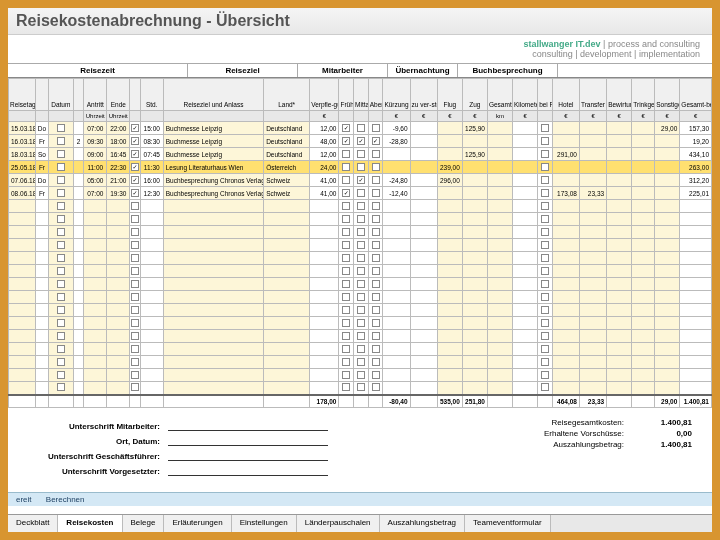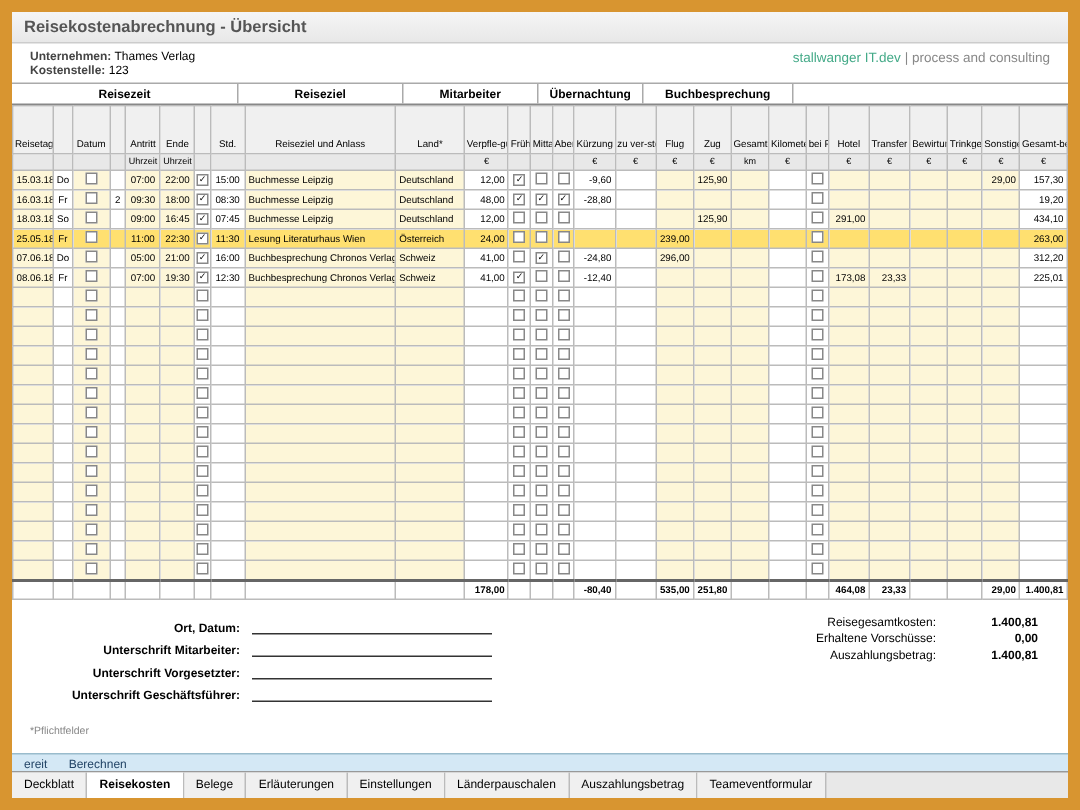--- a/index.html
+++ b/index.html
@@ -1,28 +1,28 @@
 <!DOCTYPE html>
 <html><head>
 <meta charset="utf-8">
 <style>
 *{margin:0;padding:0;box-sizing:border-box}
 body{font-family:Arial,Helvetica,sans-serif;font-size:8px;background:#fff;width:720px;height:540px;overflow:hidden;border:8px solid #d89530}
 .hdr{background:linear-gradient(#f5f5f5,#e8e8e8);padding:4px 8px;border-bottom:1px solid #ccc}
-.hdr h1{font-size:11px;font-weight:bold;color:#555}
+.hdr h1{font-size:16px;font-weight:bold;color:#555}
 .info{display:flex;padding:4px 12px;font-size:8px;border-bottom:1px solid #aaa}
 .info .col{flex:1}
 .info .col2{flex:1}
 .info .brand{flex:1;text-align:right;font-size:9px}
-.info .brand .b1{color:#4a8;font-weight:normal}
+.info .brand .b1{color:#4a8;font-weight:bold}
 .info .brand .b2{color:#888}
 .info label{font-weight:bold;color:#444}
 .groups{display:flex;border-bottom:1px solid #888;font-size:8px;font-weight:bold;text-align:center}
 .groups div{border-right:1px solid #aaa;padding:2px 0}
-.g1{width:151px}.g2{width:110px}.g3{width:150px}.g4{width:90px}.g5{width:70px}.g6{width:100px}
+.g1{width:180px}.g2{width:110px}.g3{width:150px}.g4{width:90px}.g5{width:70px}.g6{width:100px}
 table{border-collapse:collapse;width:100%;table-layout:fixed}
 th,td{border:1px solid #bbb;font-size:6.5px;padding:0;text-align:center;height:13px;overflow:hidden;white-space:nowrap}
 th{background:#f0f0f0;font-weight:normal;vertical-align:bottom;padding:2px 1px;height:32px}
 td.y{background:#fdf6d8}
 td.l{text-align:left;padding-left:2px}
 td.r{text-align:right;padding-right:2px}
 .hl td{background:#ffe070}
 .hl td.y{background:#ffe070}
 .chk{display:inline-block;width:8px;height:8px;border:1px solid #888;background:#fff;font-size:6px;line-height:6px}
 .totals td{font-weight:bold;border-top:2px solid #666}
@@ -30,37 +30,34 @@
 .sig .row{display:flex;margin:6px 0}
 .sig .lbl{width:140px;text-align:right;font-weight:bold;padding-right:8px}
 .sig .line{flex:0 0 160px;border-bottom:1px solid #333}
 .sig .sumrow{display:flex;justify-content:flex-end;margin:2px 0}
 .sig .sumlbl{font-weight:normal;padding-right:8px}
 .sig .sumval{width:60px;text-align:right;font-weight:bold}
 .foot{font-size:7px;color:#888;padding:2px 12px}
 .tabs{position:absolute;bottom:8px;left:8px;right:8px;background:#e8e8e8;border-top:1px solid #999;display:flex;font-size:8px;height:18px}
 .tab{padding:3px 8px;border-right:1px solid #bbb;background:#f0f0f0;cursor:pointer}
 .tab.active{background:#fff;font-weight:bold}
-.status{position:absolute;bottom:24px;left:8px;right:8px;background:#d4e8f5;padding:2px 8px;font-size:8px;color:#246;border-top:1px solid #9bc}
+.status{position:absolute;bottom:34px;left:8px;right:8px;background:#d4e8f5;padding:2px 8px;font-size:8px;color:#246;border-top:1px solid #9bc}
 .status span{margin-right:12px}
 </style>
 </head>
 <body>
 
 <div class="hdr">
   <h1>Reisekostenabrechnung - Übersicht</h1>
 </div>
 
 <div class="info">
-  <div class="col2">
-    <div><label>Unternehmen:</label> <span>Thames Verlag</span></div>
-    <div><label>Kostenstelle:</label> <span>123</span></div>
-  </div>
   <div class="brand">
     <div><span class="b1">stallwanger IT.dev</span><span class="b2"> | process and consulting</span></div>
+    <div class="b2">consulting | development | implementation</div>
   </div>
 </div>
 
 <div class="groups">
   <div class="g1">Reisezeit</div>
   <div class="g2">Reiseziel</div>
   <div class="g4">Mitarbeiter</div>
   <div class="g5">Übernachtung</div>
   <div class="g6">Buchbesprechung</div>
 </div>
@@ -794,33 +791,33 @@
         <td class="r">29,00</td>
         <td class="r">1.400,81</td>
       </tr>
     </tbody>
 </table>
 
 <div class="sig">
   <div style="display:flex">
     <div style="flex:1">
       <div class="row">
+          <div class="lbl">Unterschrift Mitarbeiter:</div>
+          <div class="line"></div>
+        </div>
+      <div class="row">
           <div class="lbl">Ort, Datum:</div>
           <div class="line"></div>
         </div>
       <div class="row">
-          <div class="lbl">Unterschrift Mitarbeiter:</div>
+          <div class="lbl">Unterschrift Geschäftsführer:</div>
           <div class="line"></div>
         </div>
       <div class="row">
           <div class="lbl">Unterschrift Vorgesetzter:</div>
-          <div class="line"></div>
-        </div>
-      <div class="row">
-          <div class="lbl">Unterschrift Geschäftsführer:</div>
           <div class="line"></div>
         </div>
     </div>
     <div style="width:200px">
       <div class="sumrow">
           <div class="sumlbl">Reisegesamtkosten:</div>
           <div class="sumval">1.400,81</div>
         </div>
       <div class="sumrow">
           <div class="sumlbl">Erhaltene Vorschüsse:</div>

